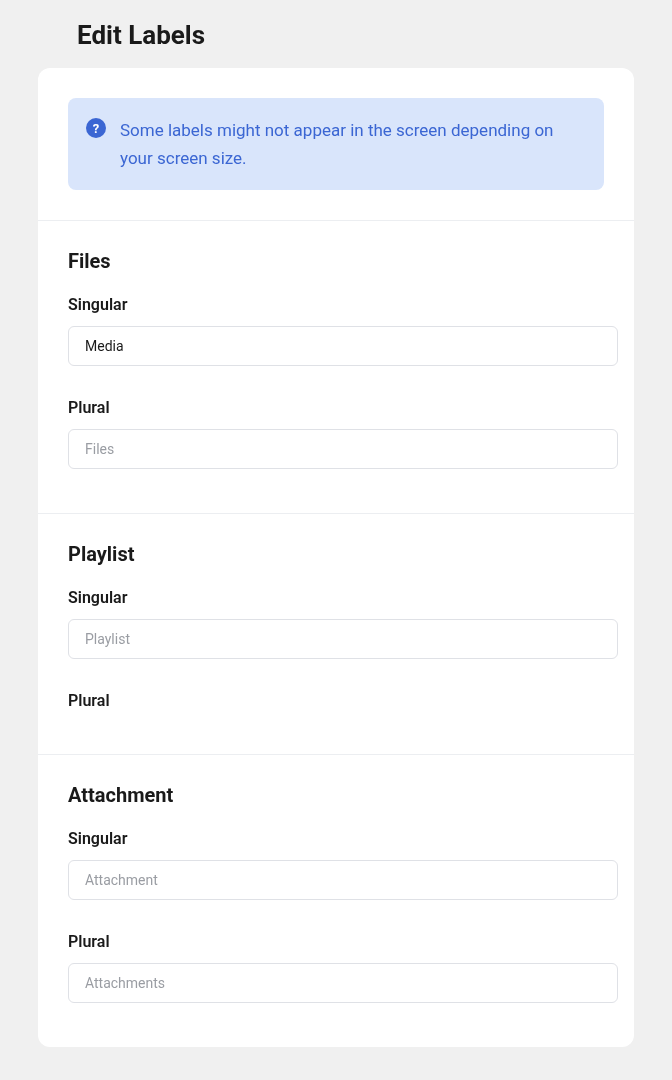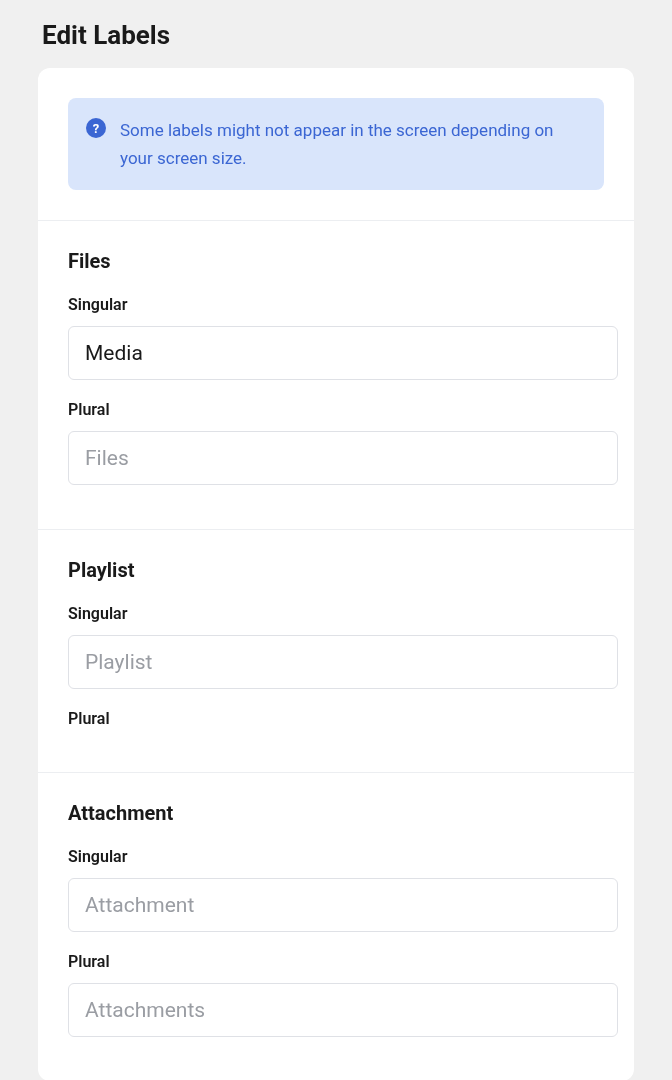--- a/index.html
+++ b/index.html
@@ -16,20 +16,21 @@
       color: #1a1a1a;
     }
     .page {
       padding: 0 0 0 0;
     }
     .page-title {
       font-size: 26px;
       font-weight: 700;
       color: #1a1a1a;
       padding: 20px 0 18px 42px;
+      margin-left: 35px;
     }
     .card {
       background: #ffffff;
       border-radius: 12px;
       margin: 0 38px 0 38px;
       overflow: hidden;
     }
     .info-banner {
       background: #d9e5fb;
       border-radius: 8px;
@@ -70,35 +71,35 @@
     }
     .field-label {
       font-size: 16px;
       font-weight: 600;
       color: #1a1a1a;
       margin-bottom: 12px;
       display: block;
     }
     .field-input {
       width: 100%;
-      height: 54px;
+      height: 40px;
       border: 1px solid #dfe1e6;
       border-radius: 6px;
       padding: 0 16px;
-      font-size: 21px;
+      font-size: 14px;
       color: #1a1a1a;
       background: #ffffff;
       outline: none;
       font-family: inherit;
     }
     .field-input::placeholder {
       color: #9a9da3;
     }
     .field-group {
-      margin-bottom: 20px;
+      margin-bottom: 32px;
     }
     .field-group:last-child {
       margin-bottom: 16px;
     }
   </style>
 </head>
 <body>
 
 <div class="page">
   <h1 class="page-title">Edit Labels</h1>

